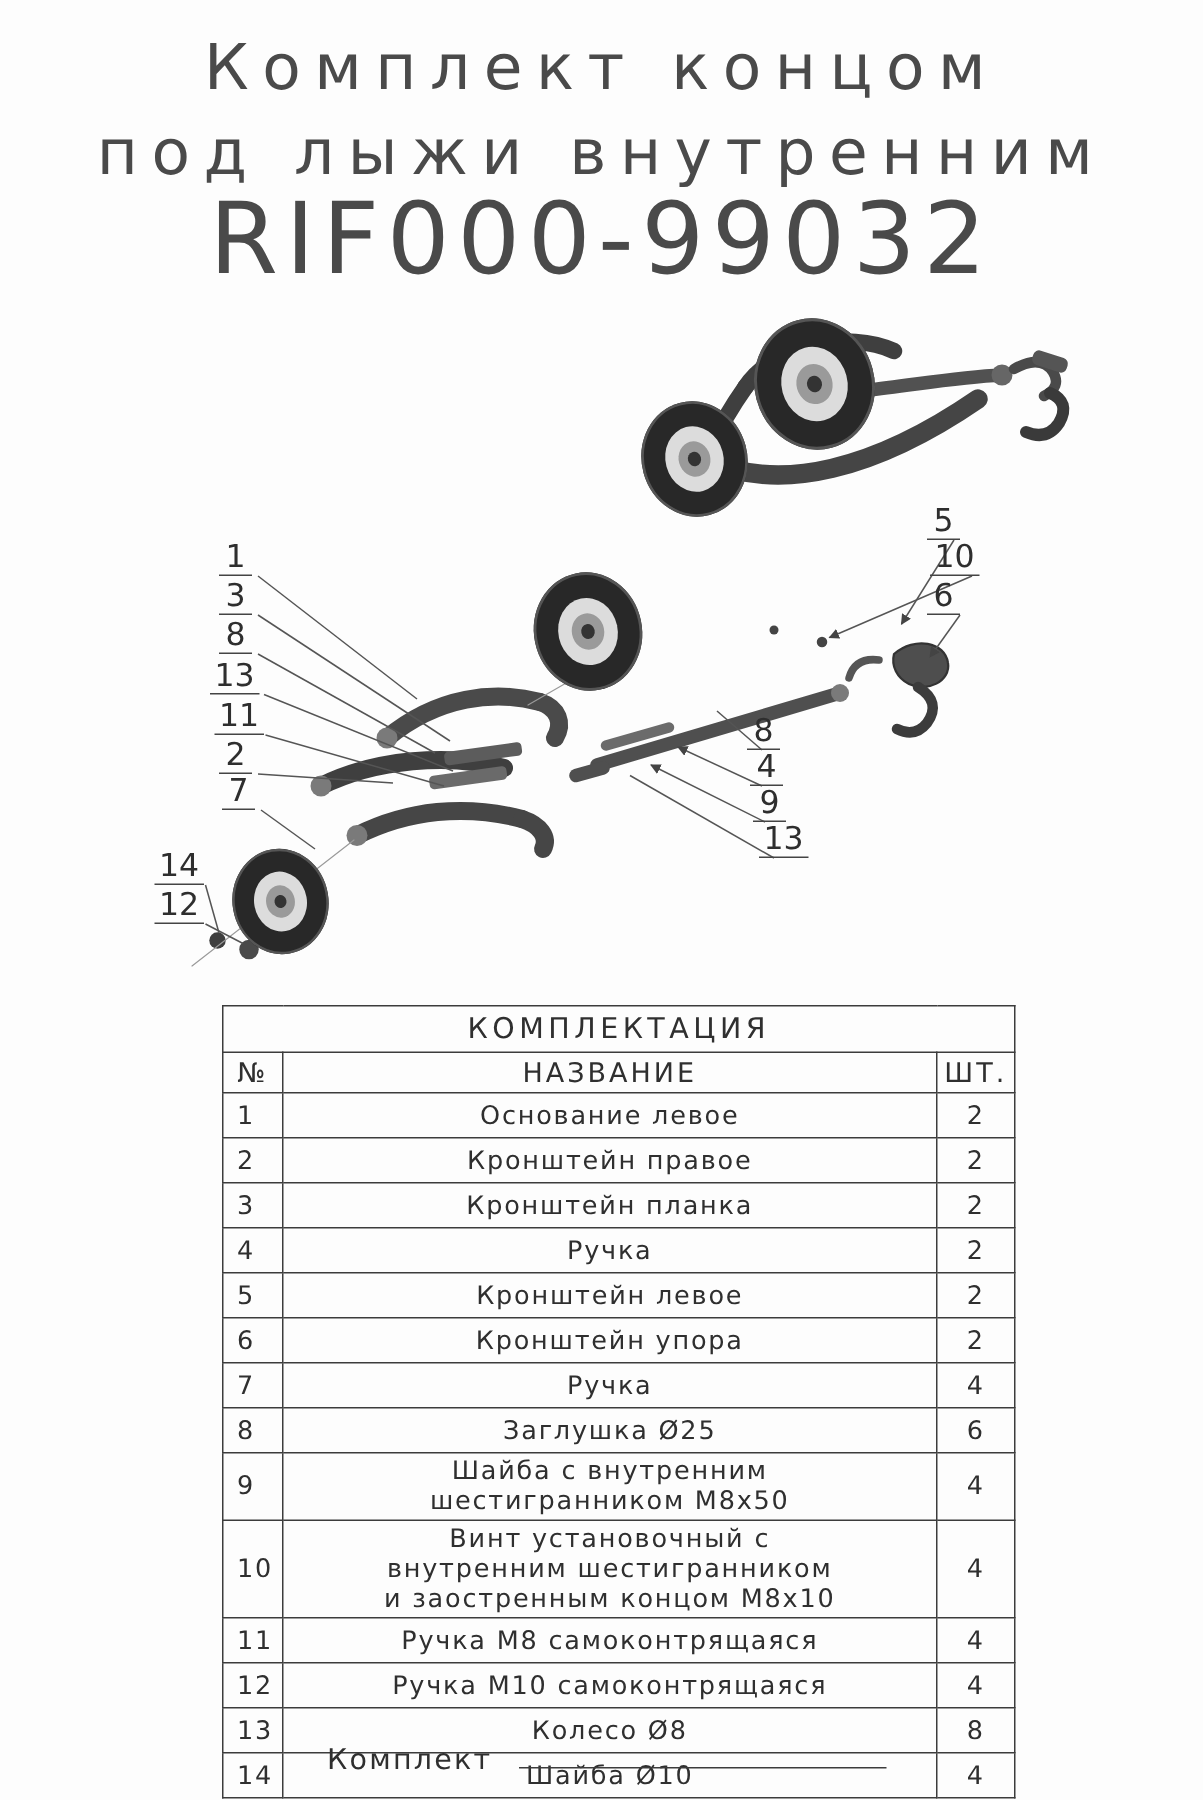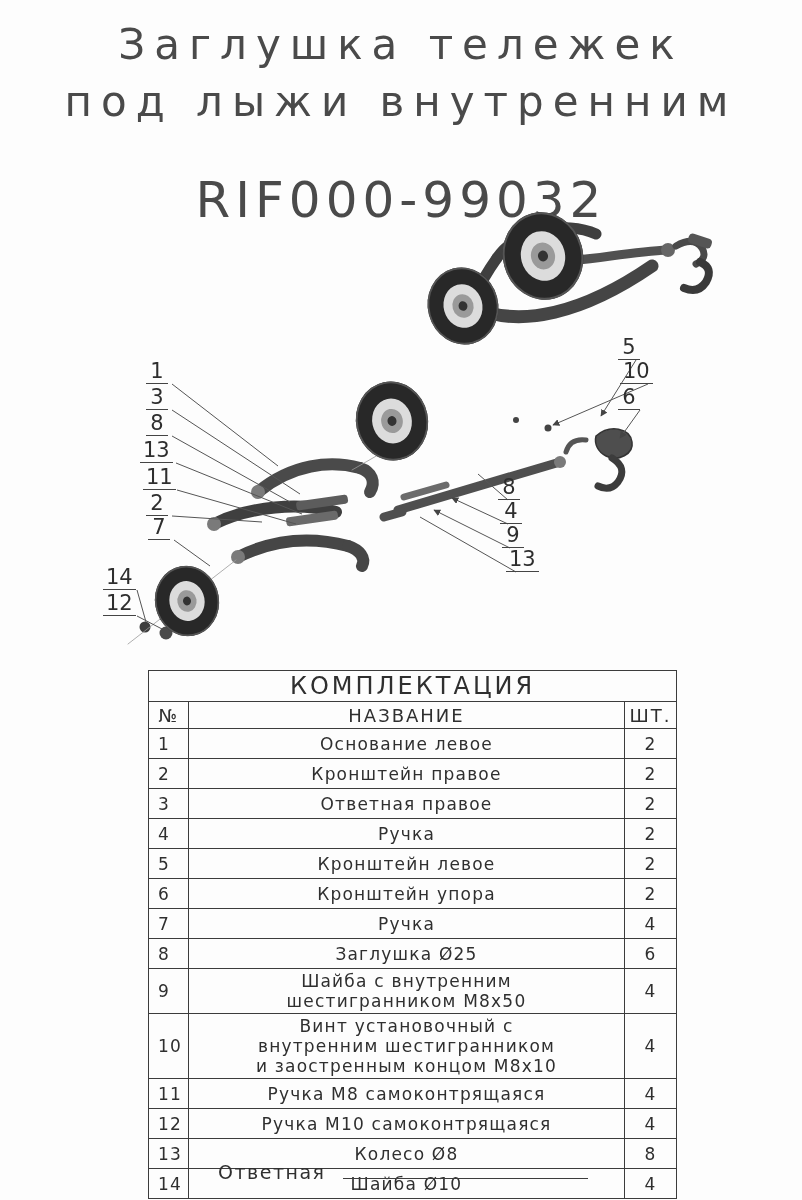--- a/index.html
+++ b/index.html
@@ -2,55 +2,55 @@
 <html><head>
 <meta charset="utf-8">
 <style>
   html,body{margin:0;padding:0;background:#ffffff;}
   .page{position:relative;width:802px;height:1200px;background:#fdfdfd;
         font-family:"DejaVu Sans",sans-serif;color:#3a3a3a;overflow:hidden;}
 
   
   .title{position:absolute;top:16px;left:0;width:100%;text-align:center;}
   .title-line{font-size:42px;letter-spacing:9px;color:#4a4a4a;line-height:57px;font-weight:400;}
-  .title-code{font-size:50px;letter-spacing:5px;line-height:60px;margin-top:40px;}
+  .title-code{font-size:66px;letter-spacing:5px;line-height:60px;}
 
   
   .diagram{position:absolute;top:195px;left:0;width:802px;height:465px;}
   .diagram svg{position:absolute;left:0;top:0;}
   .callout{position:absolute;font-size:21px;color:#2e2e2e;line-height:22px;}
   .callout span{display:inline-block;min-width:16px;text-align:center;
                 border-bottom:1.5px solid #444;padding:0 3px 1px;}
 
   
   .parts-table{position:absolute;top:670px;left:148px;width:528px;
                border-collapse:collapse;table-layout:fixed;}
   .parts-table th,.parts-table td{border:1.5px solid #3c3c3c;font-weight:normal;
                color:#2f2f2f;}
-  .t-title{font-size:24px;letter-spacing:3px;height:28px;text-align:center;margin-top:44px;}
+  .t-title{font-size:19px;letter-spacing:3px;height:28px;text-align:center;margin-top:44px;}
   .col-head{font-size:18px;letter-spacing:2px;height:24px;text-align:center;}
   .parts-table tbody td{font-size:17px;letter-spacing:1.2px;text-align:center;
                height:25px;line-height:20px;padding:2px 0;}
   .cell-num{text-align:left !important;padding-left:9px !important;}
   .cell-name{padding:2px 62px !important;}
   .cell-qty{text-align:center;}
 
   
   .footer{position:absolute;top:1160px;left:218px;font-size:19px;
           letter-spacing:1.5px;color:#2f2f2f;}
   .sig-line{display:inline-block;width:245px;height:18px;margin-left:18px;
             border-bottom:1.6px solid #3c3c3c;}
 </style>
 </head>
 <body>
 
 <div class="page">
 
   <header class="title">
-    <div class="title-line">Заглушка тележек</div>
+    <div class="title-line">Комплект концом</div>
     <div class="title-line">под лыжи внутренним</div>
     <div class="title-line title-code">RIF000-99032</div>
   </header>
 
   <div class="diagram">
     <svg width="802" height="465" viewBox="0 195 802 465">
       <defs>
         <marker id="arr" viewBox="0 0 10 10" refX="9" refY="5" markerWidth="7" markerHeight="7" orient="auto-start-reverse">
           <path d="M0 0L10 5L0 10z" fill="#444"></path>
         </marker>
@@ -170,21 +170,21 @@
           <td class="cell-name">Основание левое</td>
           <td class="cell-qty">2</td>
         </tr>
         <tr>
           <td class="cell-num">2</td>
           <td class="cell-name">Кронштейн правое</td>
           <td class="cell-qty">2</td>
         </tr>
         <tr>
           <td class="cell-num">3</td>
-          <td class="cell-name">Ответная правое</td>
+          <td class="cell-name">Кронштейн планка</td>
           <td class="cell-qty">2</td>
         </tr>
         <tr>
           <td class="cell-num">4</td>
           <td class="cell-name">Ручка</td>
           <td class="cell-qty">2</td>
         </tr>
         <tr>
           <td class="cell-num">5</td>
           <td class="cell-name">Кронштейн левое</td>
@@ -232,16 +232,16 @@
         </tr>
         <tr>
           <td class="cell-num">14</td>
           <td class="cell-name">Шайба Ø10</td>
           <td class="cell-qty">4</td>
         </tr>
       </tbody>
   </table>
 
   <div class="footer">
-    <span>Ответная</span><span class="sig-line"></span>
+    <span>Комплект</span><span class="sig-line"></span>
   </div>
 
 </div>
 
 </body></html>

